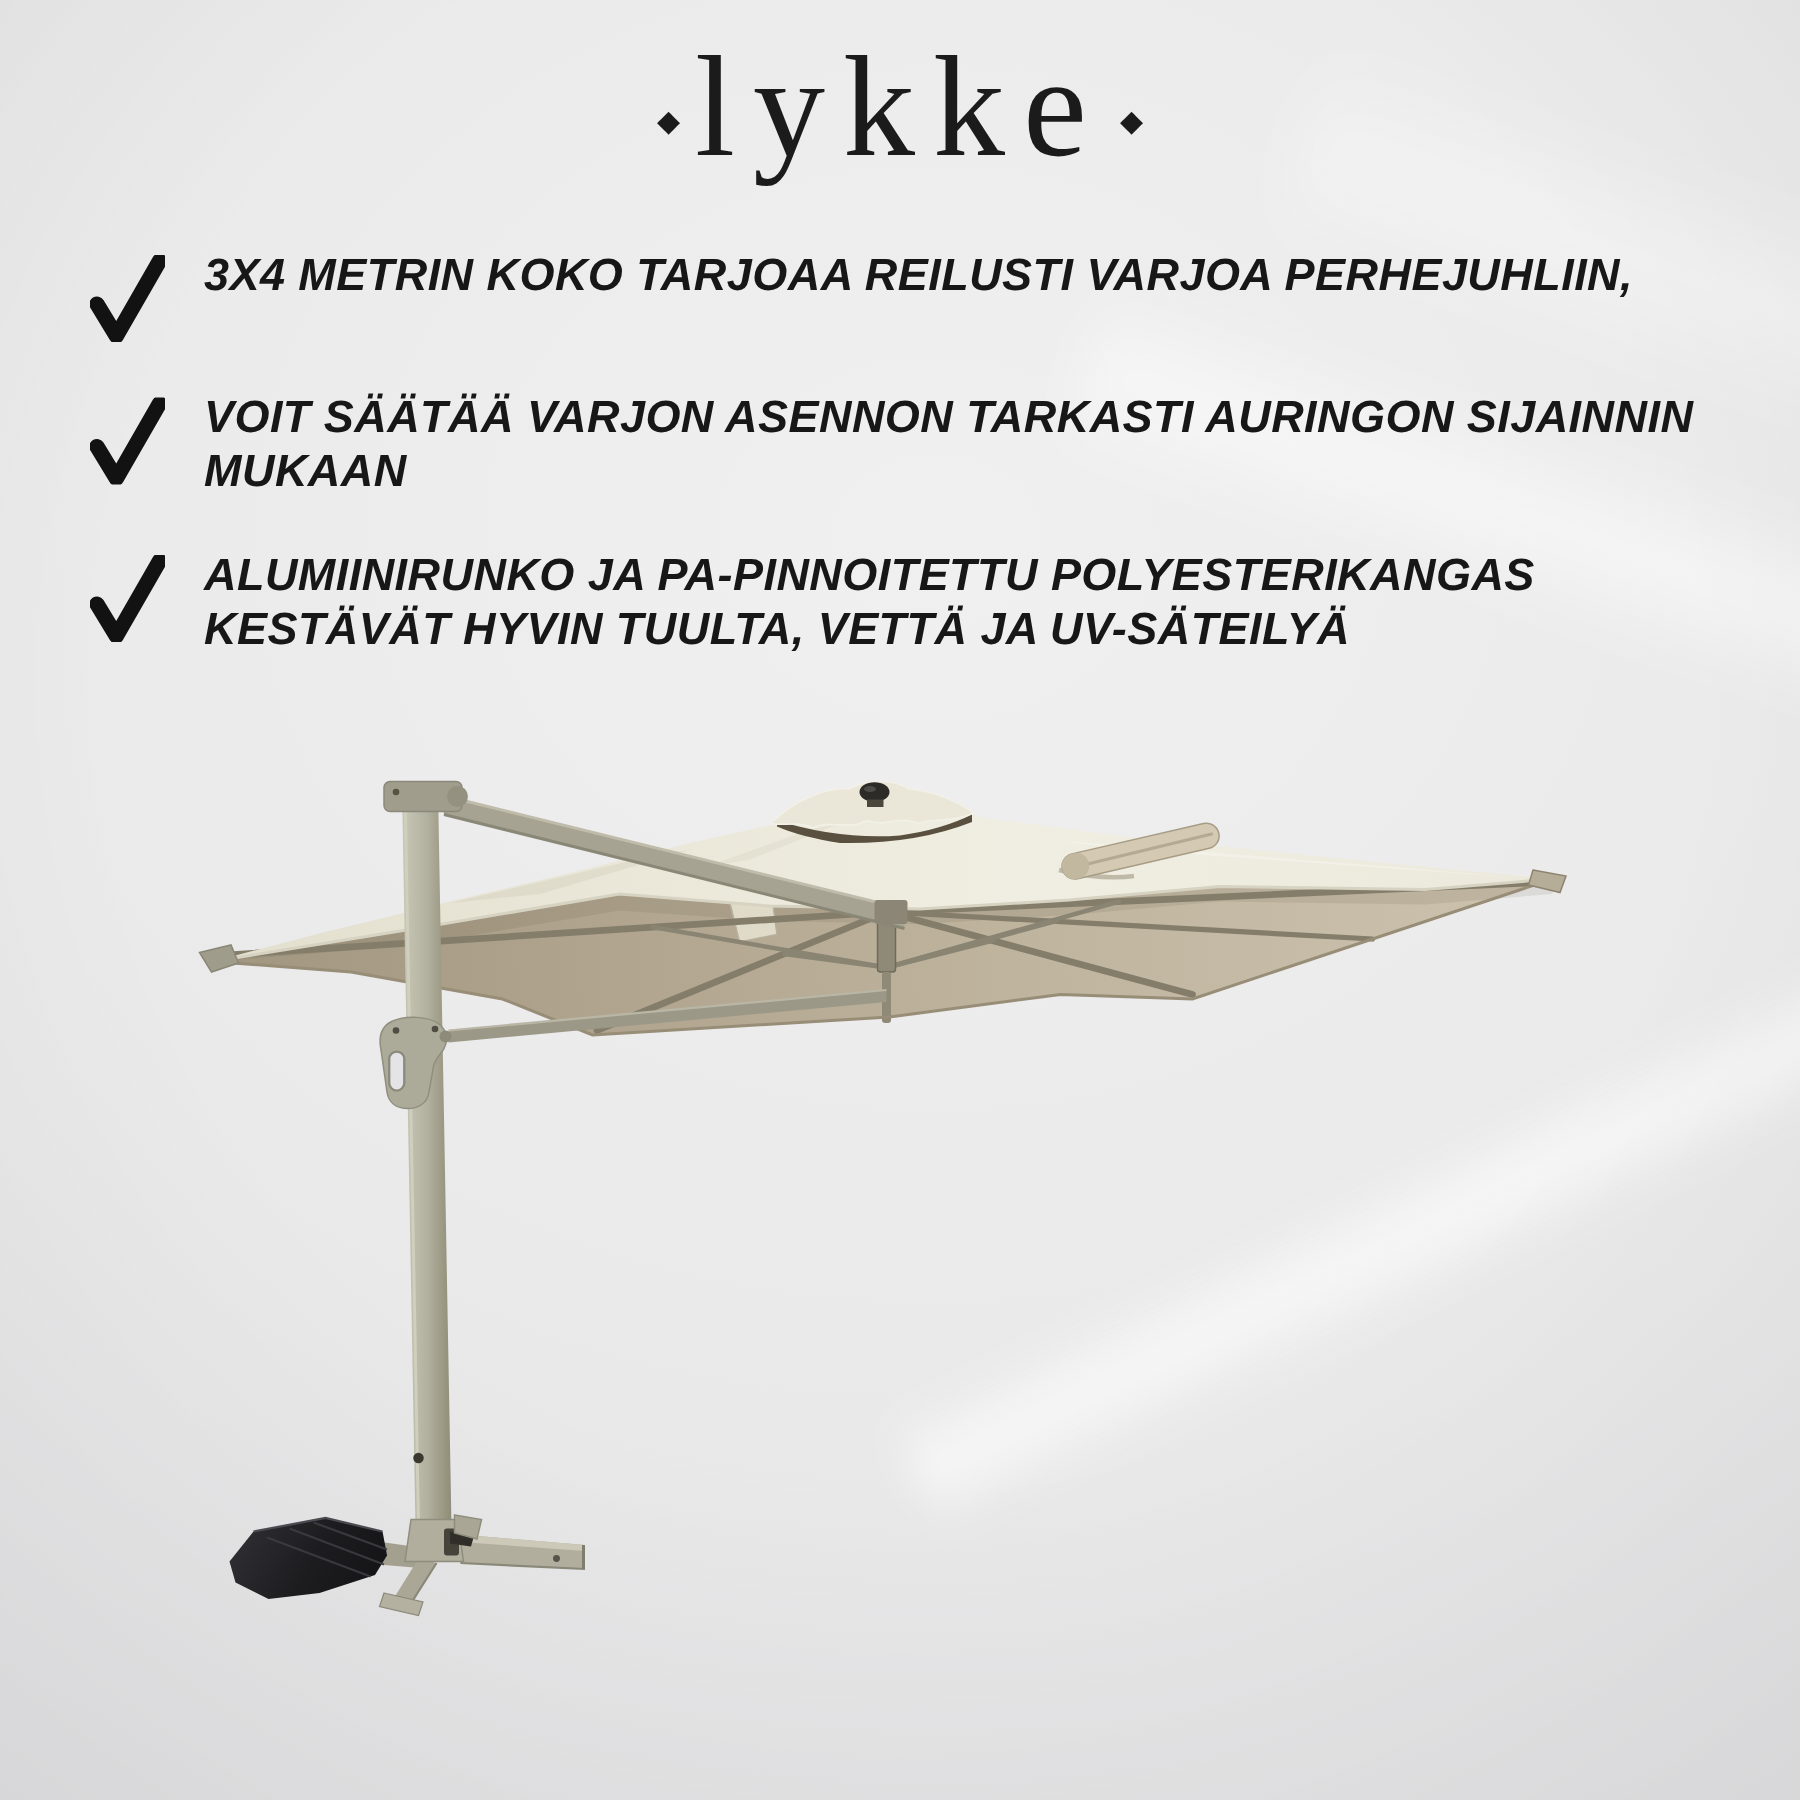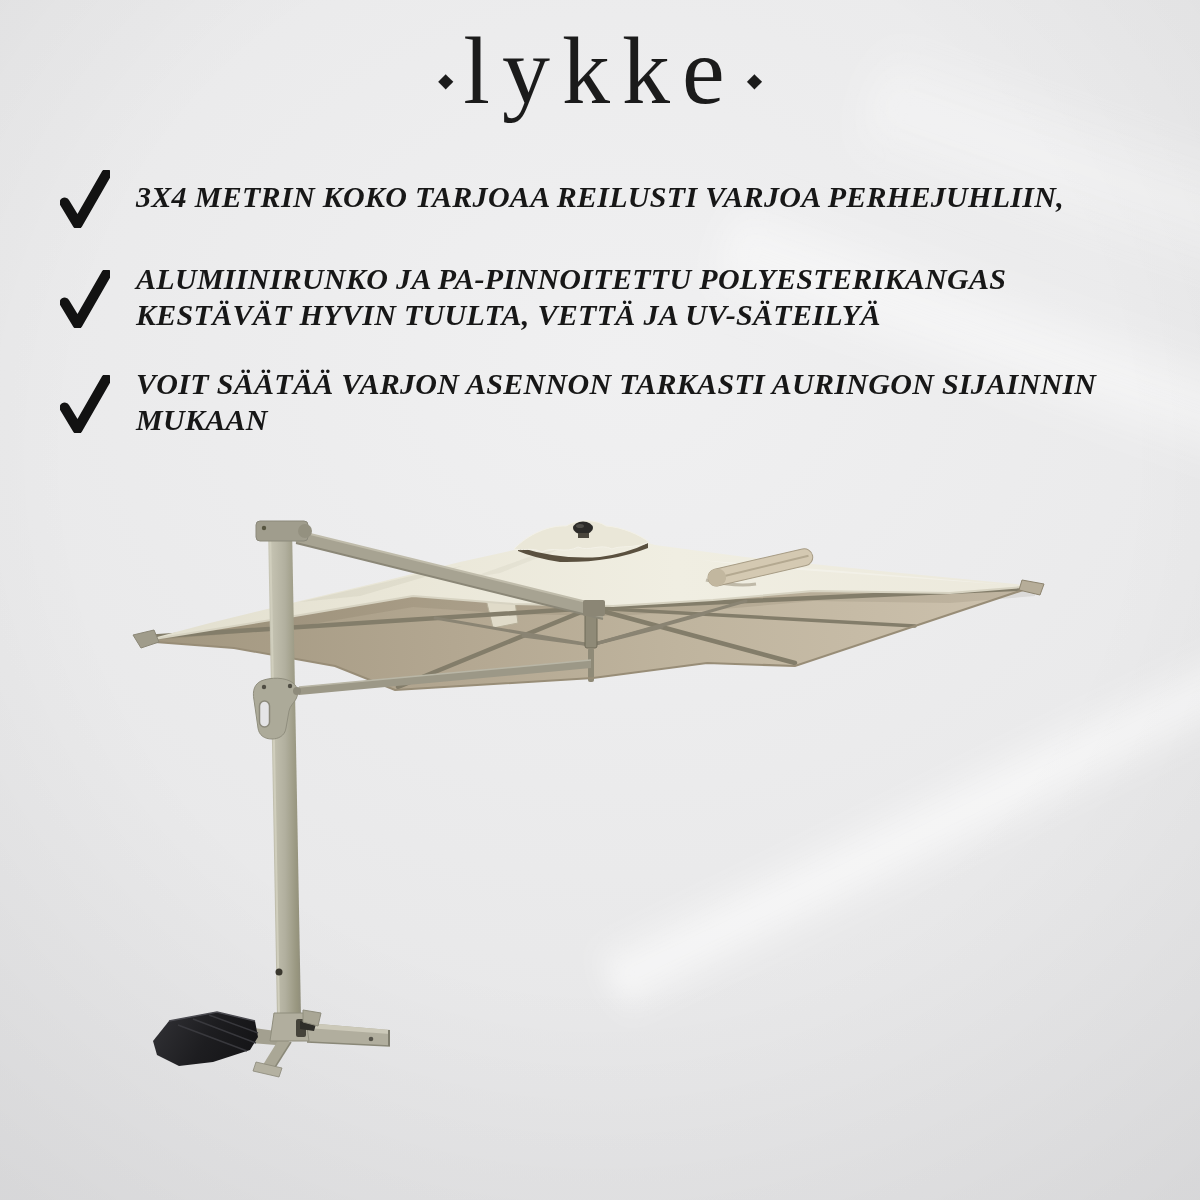--- a/index.html
+++ b/index.html
@@ -20,21 +20,21 @@
   .vignette{position:absolute;inset:0;pointer-events:none;
             background:radial-gradient(circle at 50% 38%, rgba(0,0,0,0) 55%, rgba(0,0,0,0.055) 100%);}
 
   .logo{position:absolute;top:10px;left:0;width:100%;height:122px;
         display:flex;justify-content:center;align-items:center;color:#1b1b1b;}
   .logo-text{font-family:"Liberation Serif","DejaVu Serif",serif;font-size:96px;line-height:1;
              letter-spacing:12px;font-weight:400;}
   .logo-mark{font-family:"DejaVu Sans",sans-serif;font-size:20px;transform:translateY(9px);margin:0 10px;}
 
   .features{position:absolute;top:166px;left:60px;right:36px;}
-  .feature{display:flex;align-items:center;margin-bottom:33px;font-family:Liberation Serif, serif;}
+  .feature{display:flex;align-items:flex-start;margin-bottom:33px;}
   .check{width:50px;height:58px;flex:0 0 50px;margin-top:4px;margin-right:26px;}
   .feature-text{font-size:30px;line-height:36px;font-weight:700;font-style:italic;
                 letter-spacing:0.3px;color:#171717;text-transform:uppercase;}
 
   .umbrella{position:absolute;left:0;top:0;width:1200px;height:1200px;pointer-events:none;}
 </style>
 </head>
 <body>
 
 <div class="stage">
@@ -56,31 +56,31 @@
       </svg>
       <div class="feature-text">
         <div>3X4 METRIN KOKO TARJOAA REILUSTI VARJOA PERHEJUHLIIN,</div>
       </div>
     </div>
     <div class="feature">
       <svg class="check" viewBox="0 0 54 62">
         <path d="M5 35 L19 58 L50 4" fill="none" stroke="#121212" stroke-width="11" stroke-linecap="round" stroke-linejoin="round"></path>
       </svg>
       <div class="feature-text">
-        <div>ALUMIINIRUNKO JA PA-PINNOITETTU POLYESTERIKANGAS</div>
-        <div>KESTÄVÄT HYVIN TUULTA, VETTÄ JA UV-SÄTEILYÄ</div>
+        <div>VOIT SÄÄTÄÄ VARJON ASENNON TARKASTI AURINGON SIJAINNIN</div>
+        <div>MUKAAN</div>
       </div>
     </div>
     <div class="feature">
       <svg class="check" viewBox="0 0 54 62">
         <path d="M5 35 L19 58 L50 4" fill="none" stroke="#121212" stroke-width="11" stroke-linecap="round" stroke-linejoin="round"></path>
       </svg>
       <div class="feature-text">
-        <div>VOIT SÄÄTÄÄ VARJON ASENNON TARKASTI AURINGON SIJAINNIN</div>
-        <div>MUKAAN</div>
+        <div>ALUMIINIRUNKO JA PA-PINNOITETTU POLYESTERIKANGAS</div>
+        <div>KESTÄVÄT HYVIN TUULTA, VETTÄ JA UV-SÄTEILYÄ</div>
       </div>
     </div>
   </section>
 
   <svg class="umbrella" viewBox="0 0 1200 1200">
     <defs>
       <linearGradient id="gUnder" gradientUnits="userSpaceOnUse" x1="140" y1="650" x2="1035" y2="620">
         <stop offset="0" stop-color="#a1967f"></stop>
         <stop offset="0.35" stop-color="#b3a791"></stop>
         <stop offset="0.6" stop-color="#bfb49e"></stop>

